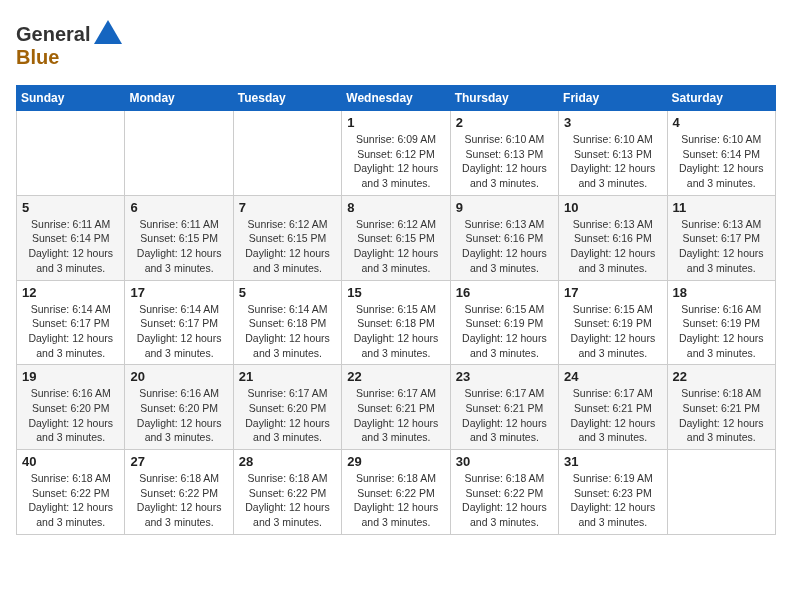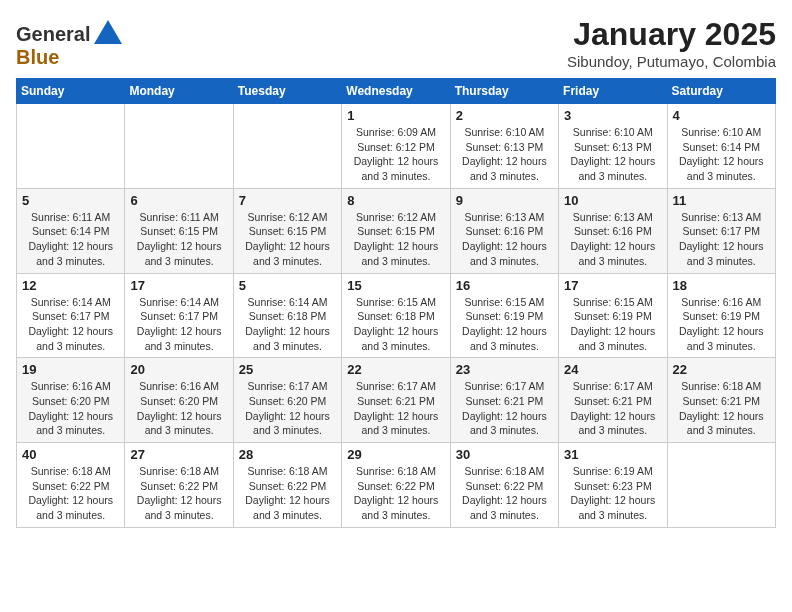--- a/index.html
+++ b/index.html
@@ -7,21 +7,21 @@
       font-family: Arial, sans-serif;
       background: #fff;
       width: 792px;
       min-height: 612px;
       padding: 16px;
     }
     .header {
       display: flex;
       justify-content: space-between;
       align-items: flex-start;
-      margin-bottom: 8px;
+      margin-bottom: 16px;
     }
     .logo {
       display: flex;
       flex-direction: column;
       align-items: flex-start;
     }
     .logo-row {
       display: flex;
       align-items: center;
     }
@@ -87,24 +87,20 @@
 
 <div class="header">
   <div class="logo">
     <div class="logo-row">
       <span style="font-size:20px; font-weight:bold; color:#333;">General</span>
       <svg class="logo-svg" viewBox="0 0 36 36">
         <polygon points="18,4 32,28 4,28" fill="#1565c0"></polygon>
       </svg>
     </div>
     <span style="font-size:20px; font-weight:bold; color:#a16207; margin-top:-6px;">Blue</span>
-  </div>
-  <div class="title-block">
-    <div class="cal-title">January 2025</div>
-    <div class="cal-subtitle">Sibundoy, Putumayo, Colombia</div>
   </div>
 </div>
 
 <table class="calendar">
   <thead>
     <tr>
       <th>Sunday</th>
       <th>Monday</th>
       <th>Tuesday</th>
       <th>Wednesday</th>
@@ -198,21 +194,21 @@
       <tr>
         <td>
           <div class="day-num">19</div>
           <div class="day-info">Sunrise: 6:16 AM<br>Sunset: 6:20 PM<br>Daylight: 12 hours and 3 minutes.</div>
         </td>
         <td>
           <div class="day-num">20</div>
           <div class="day-info">Sunrise: 6:16 AM<br>Sunset: 6:20 PM<br>Daylight: 12 hours and 3 minutes.</div>
         </td>
         <td>
-          <div class="day-num">25</div>
+          <div class="day-num">21</div>
           <div class="day-info">Sunrise: 6:17 AM<br>Sunset: 6:20 PM<br>Daylight: 12 hours and 3 minutes.</div>
         </td>
         <td>
           <div class="day-num">22</div>
           <div class="day-info">Sunrise: 6:17 AM<br>Sunset: 6:21 PM<br>Daylight: 12 hours and 3 minutes.</div>
         </td>
         <td>
           <div class="day-num">23</div>
           <div class="day-info">Sunrise: 6:17 AM<br>Sunset: 6:21 PM<br>Daylight: 12 hours and 3 minutes.</div>
         </td>

